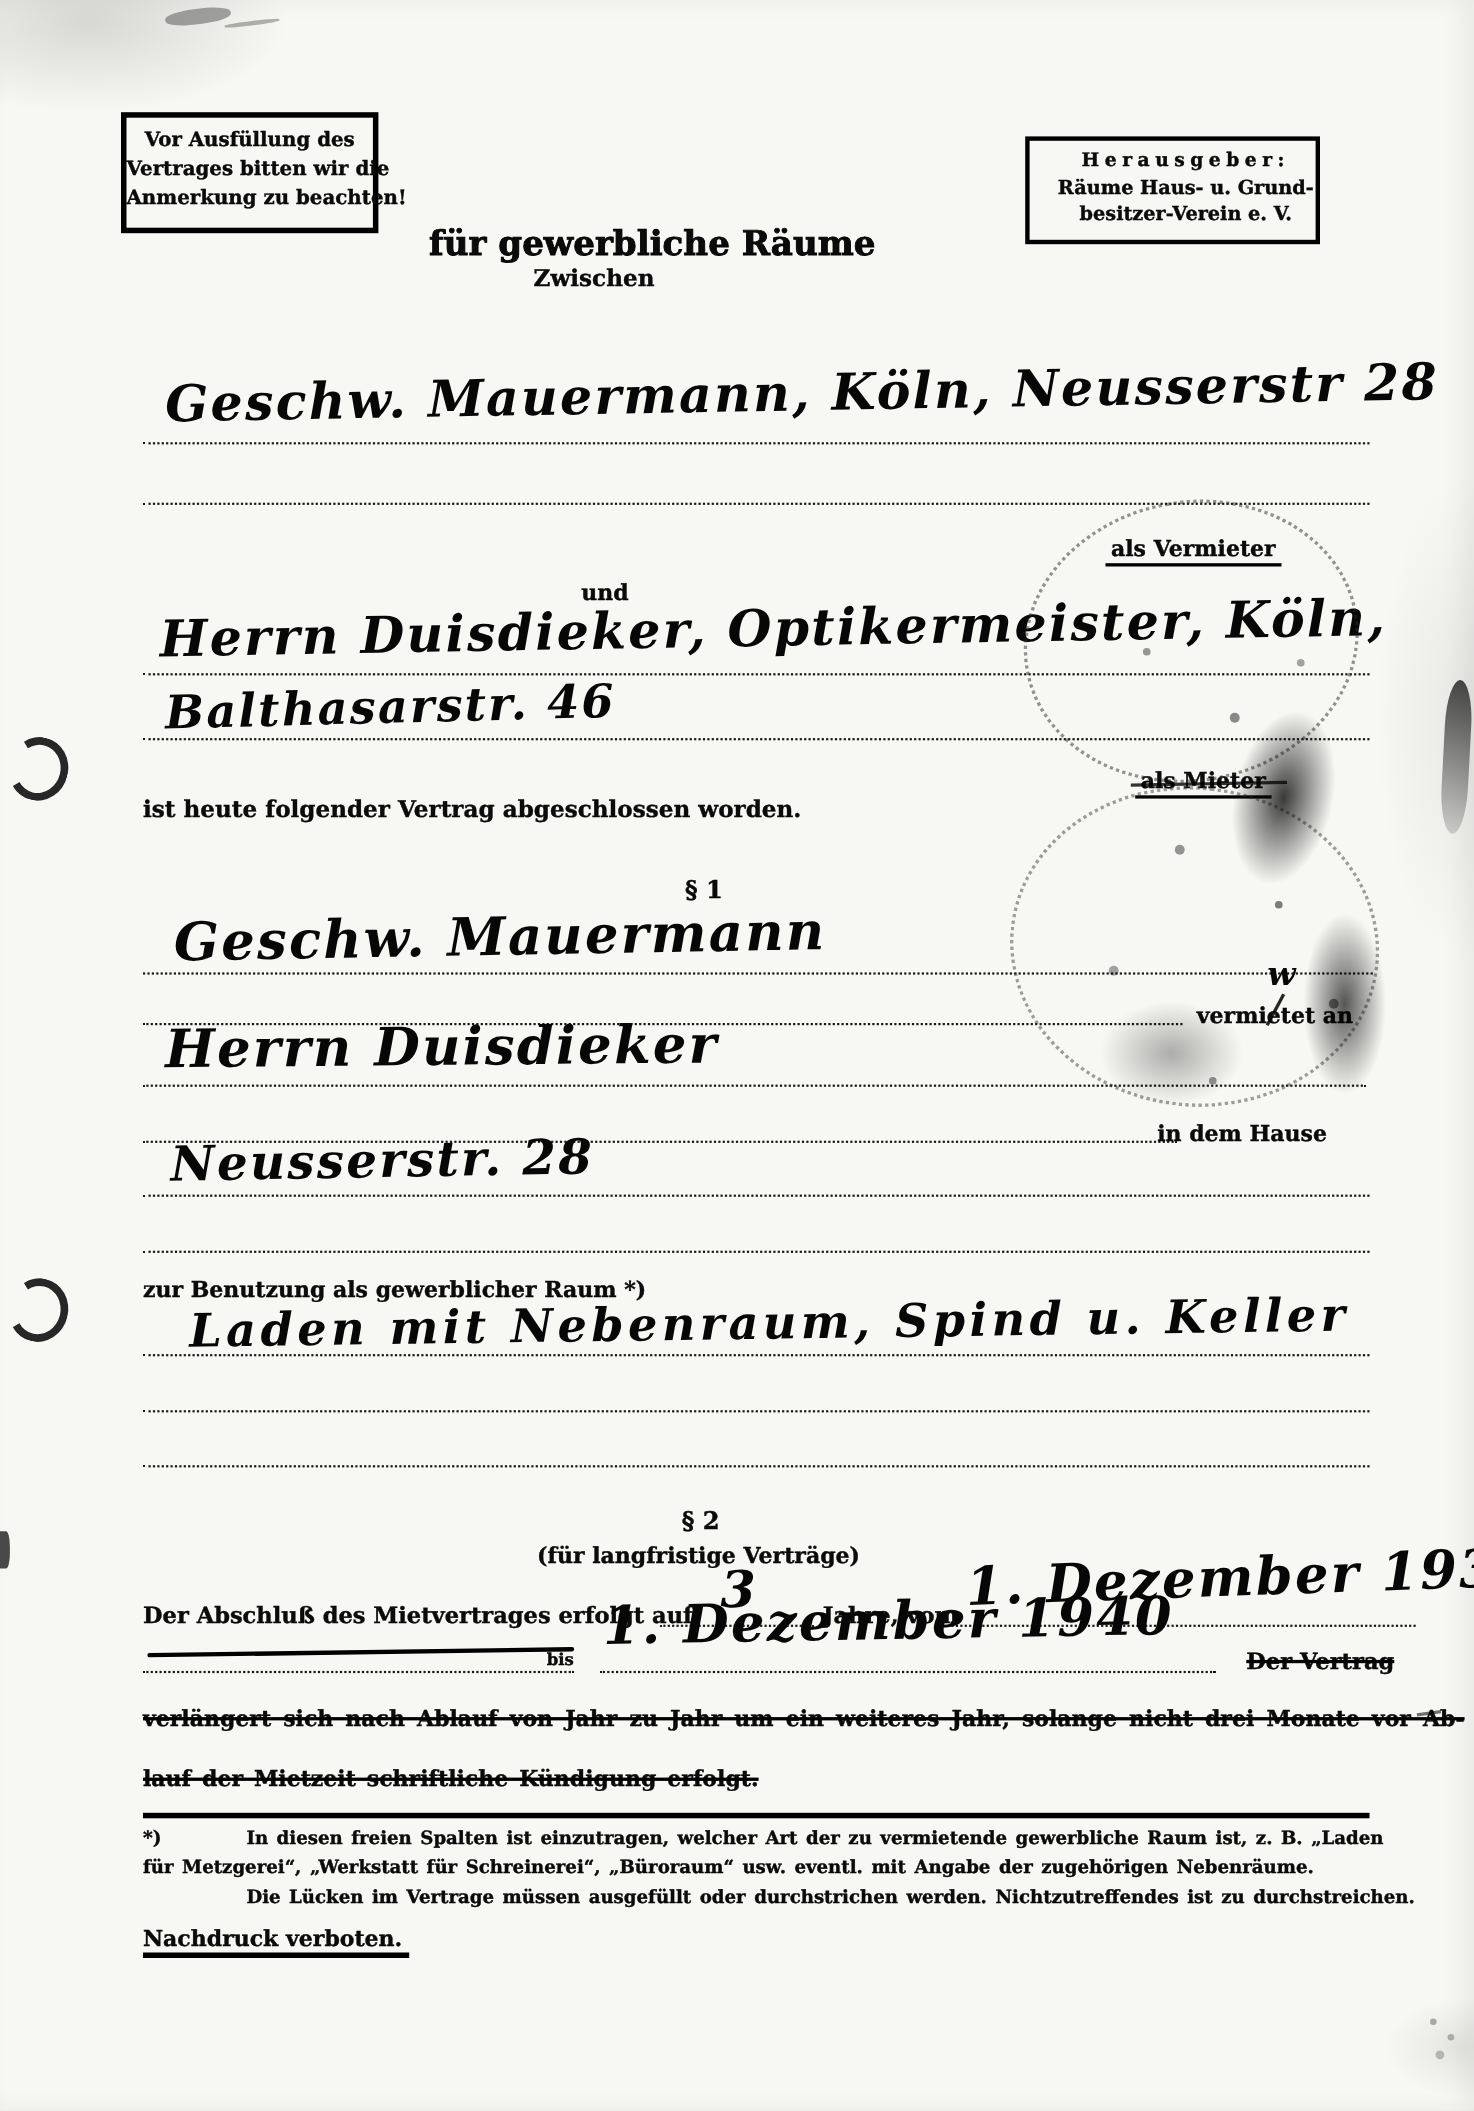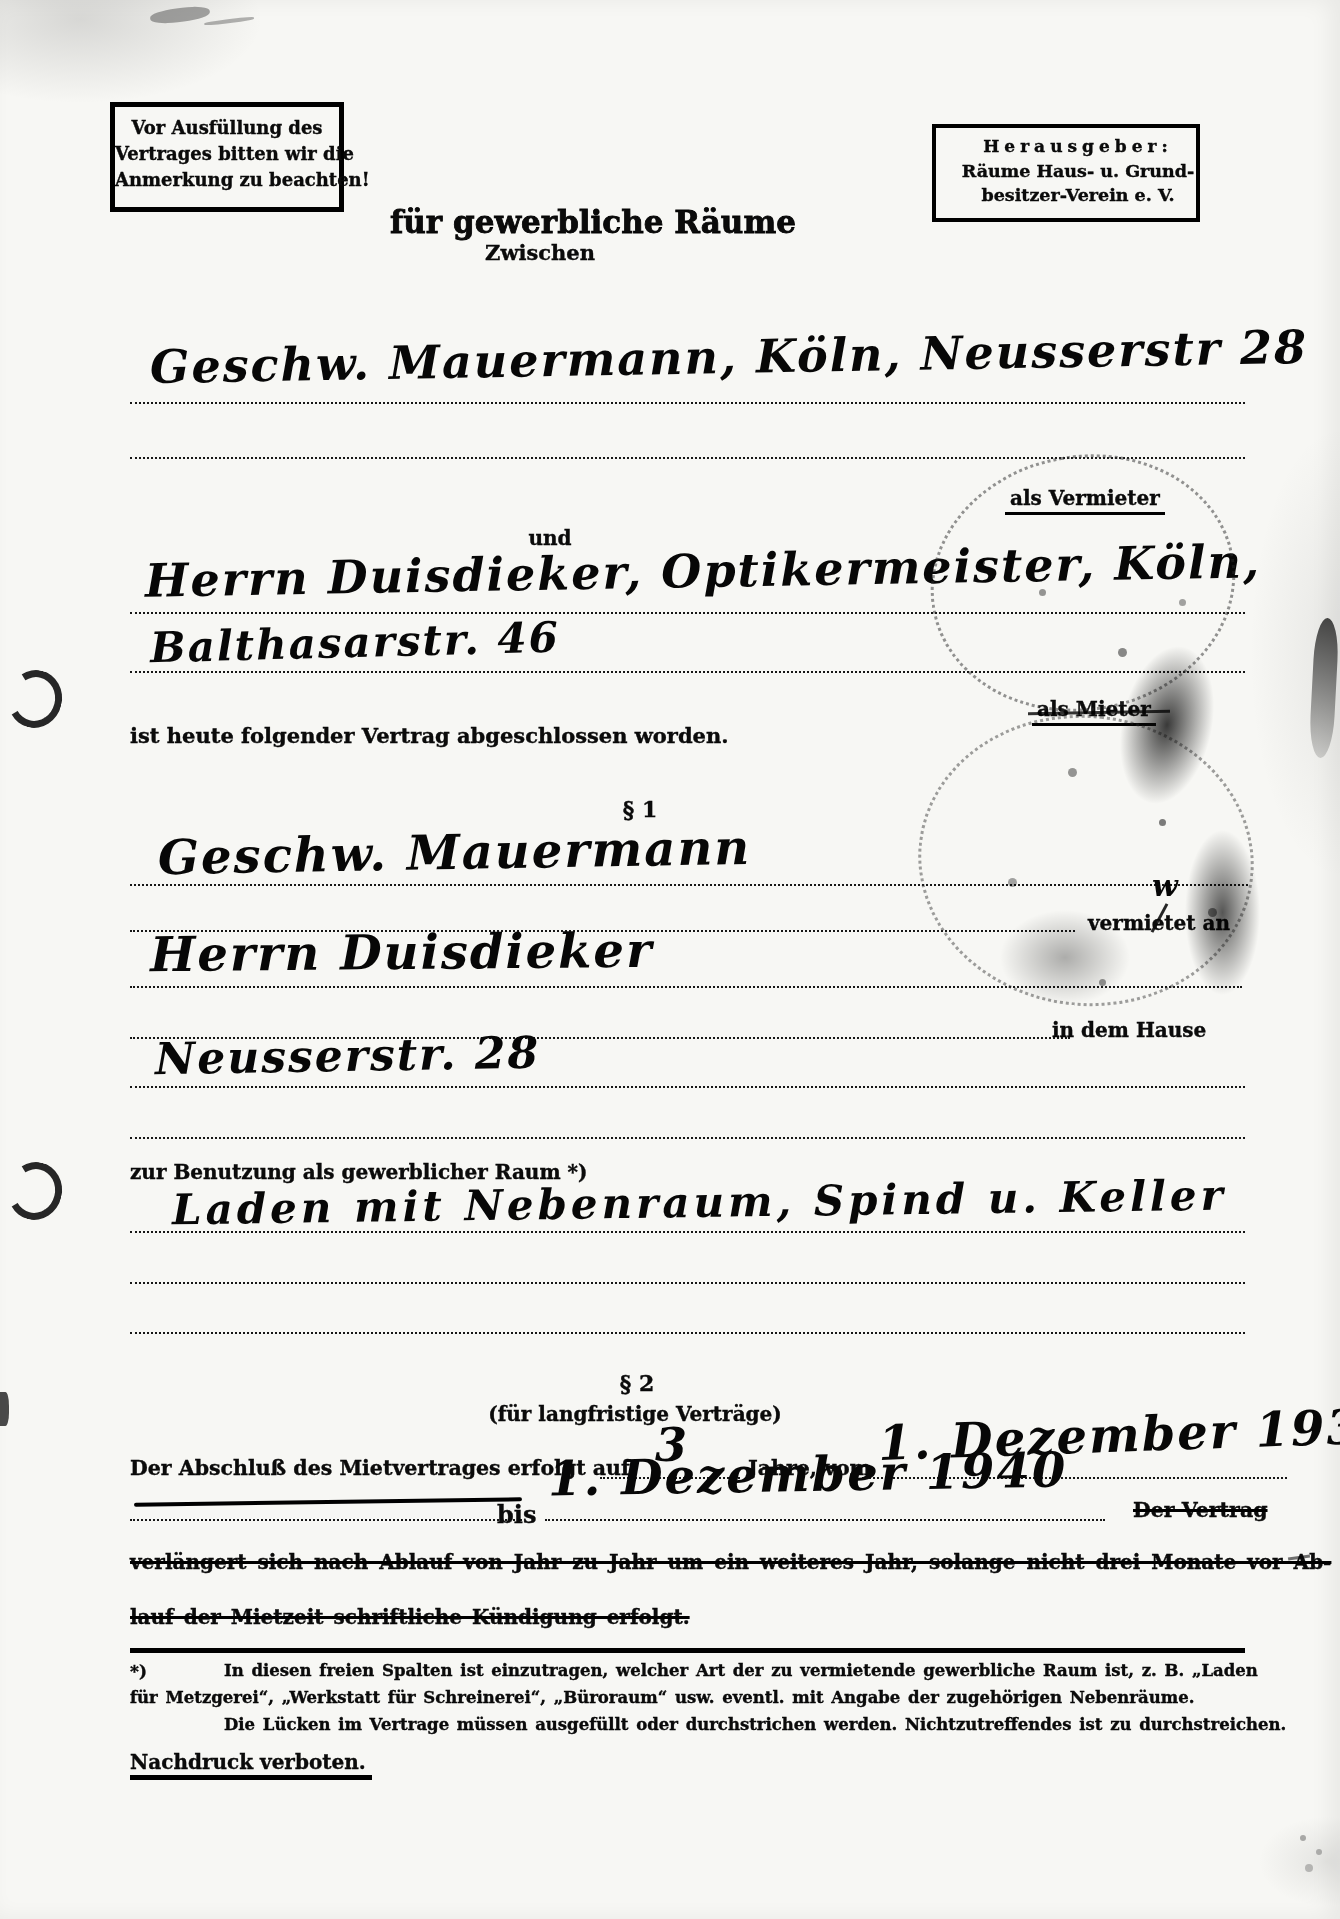--- a/index.html
+++ b/index.html
@@ -107,21 +107,21 @@
 
   <div class="abs frak" style="left:130px; top:1456px; font-size:20.5px;">Der Abschluß des Mietvertrages erfolgt auf</div>
   <div class="dotline" style="left:600px; top:1477px; width:140px;"></div>
   <div class="abs hand" style="left:655px; top:1418px; font-size:46px;">3</div>
   <div class="abs frak" style="left:748px; top:1456px; font-size:20.5px;">Jahre, vom</div>
   <div class="dotline" style="left:862px; top:1477px; width:425px;"></div>
   <div class="abs hand" style="left:878px; top:1406px; font-size:48px; transform:rotate(-2deg);">1. Dezember 1937</div>
 
   <div class="dotline" style="left:130px; top:1519px; width:392px;"></div>
   <div class="abs rule" style="left:134px; top:1500px; width:388px; height:4px; transform:rotate(-.8deg); border-radius:2px;"></div>
-  <div class="abs frak" style="left:497px; top:1500px; font-size:24px;">bis</div>
+  <div class="abs frak" style="left:497px; top:1500px; font-size:15px;">bis</div>
   <div class="dotline" style="left:545px; top:1519px; width:560px;"></div>
   <div class="abs hand" style="left:548px; top:1446px; font-size:48px; transform:rotate(-1deg);">1. Dezember 1940</div>
   <div class="abs frak strike" style="left:1133px; top:1498px; font-size:20.5px;">Der Vertrag</div>
 
   <div class="abs frak strike" style="left:130px; top:1550px; font-size:20px; word-spacing:4px;">verlängert sich nach Ablauf von Jahr zu Jahr um ein weiteres Jahr, solange nicht drei Monate vor Ab-</div>
   <div class="abs rule" style="left:1288px; top:1556px; width:22px; height:3px; opacity:.55; transform:rotate(-8deg);"></div>
   <div class="abs frak strike" style="left:130px; top:1605px; font-size:20px; word-spacing:3px;">lauf der Mietzeit schriftliche Kündigung erfolgt.</div>
 
   <div class="abs rule" style="left:130px; top:1648px; width:1115px; height:5px;"></div>
 

